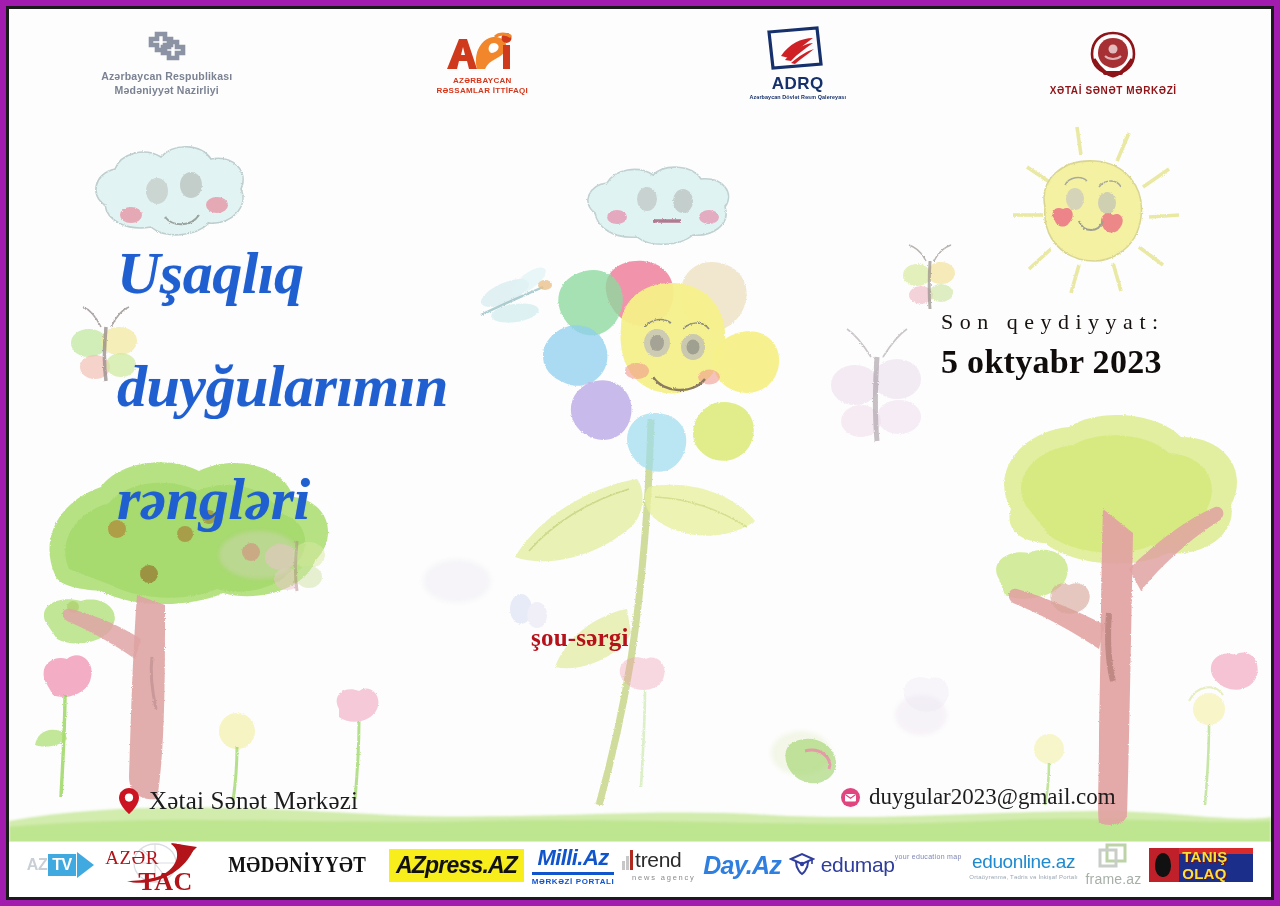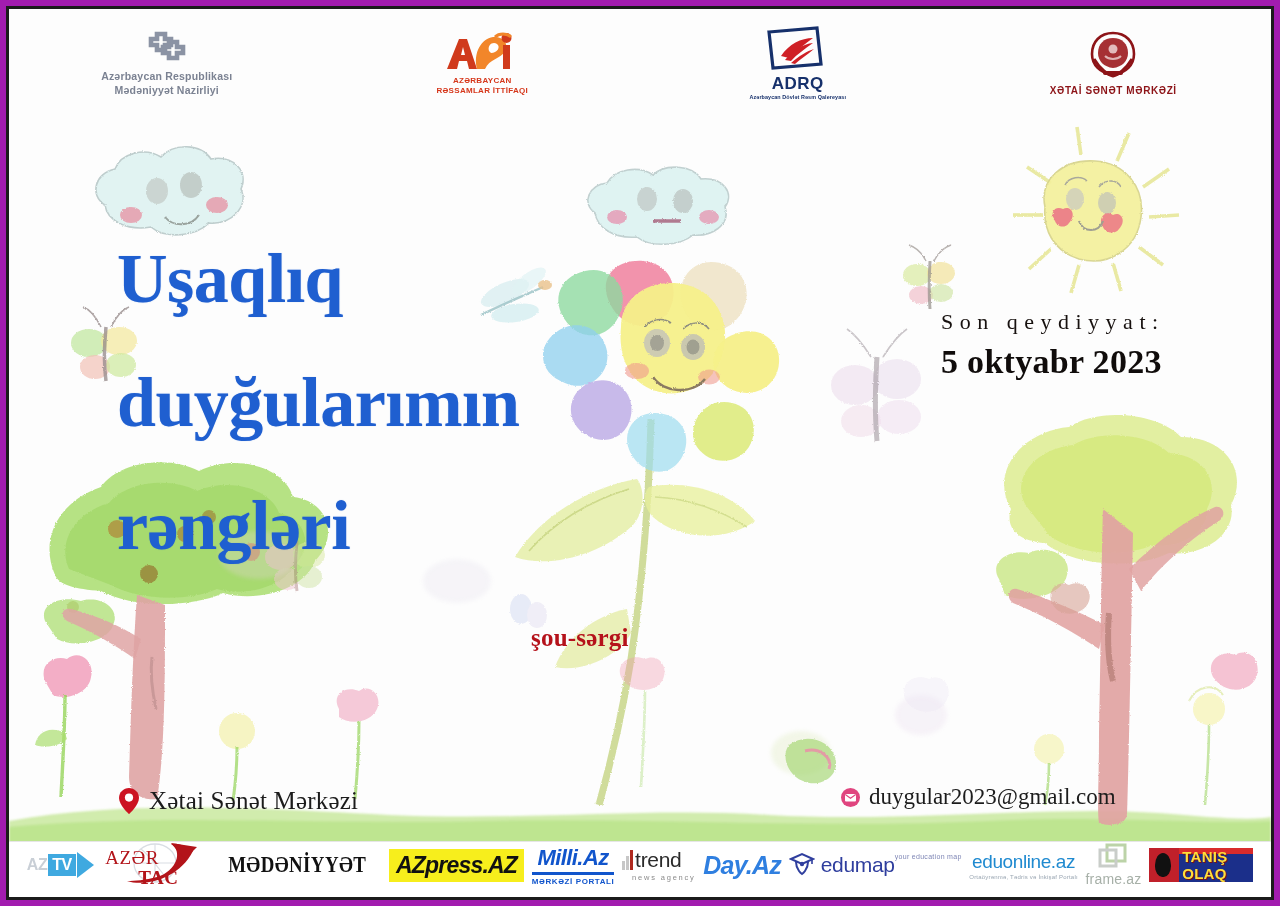--- a/index.html
+++ b/index.html
@@ -75,23 +75,24 @@
   
   .art{position:absolute;left:0;top:0;width:1262px;height:888px;z-index:5;pointer-events:none;}
   .art svg{position:absolute;left:0;top:0;}
 
   
   .headline{
     position:absolute;
     left:108px; top:232px;
     z-index:25;
     font-family:"Liberation Serif", serif;
+    font-style:italic;
     font-weight:700;
     color:#1f5fd0;
-    font-size:70px;
+    font-size:60px;
     line-height:1.08;
     letter-spacing:-.5px;
     text-shadow:0 0 1px rgba(31,95,208,.35);
   }
   .headline .l1{display:block;}
   .headline .l2{display:block;margin-top:48px;}
   .headline .l3{display:block;margin-top:48px;}
   .subtype{
     position:absolute;
     left:522px; top:615px;
@@ -180,21 +181,21 @@
     flex:0 0 auto;
   }
   
   .m-aztv{display:flex;align-items:center;gap:1px;}
   .m-aztv .az{font-size:16px;font-weight:700;color:#c9cfd6;letter-spacing:-.5px;}
   .m-aztv .tvbox{background:#3fa9e0;color:#fff;font-size:16px;font-weight:700;padding:2px 4px;letter-spacing:-.5px;}
   .m-aztv .tri{width:0;height:0;border-top:13px solid transparent;border-bottom:13px solid transparent;border-left:17px solid #3fa9e0;}
 
   .m-azertac{position:relative;width:104px;height:48px;}
   .m-azertac .azer{position:absolute;left:4px;top:6px;font-size:19px;font-weight:400;color:#b3141a;letter-spacing:.5px;font-family:"Liberation Serif",serif;}
-  .m-azertac .tac{position:absolute;left:37px;top:26px;font-size:19px;font-weight:700;color:#b3141a;letter-spacing:.5px;font-family:"Liberation Serif",serif;}
+  .m-azertac .tac{position:absolute;left:37px;top:26px;font-size:26px;font-weight:700;color:#b3141a;letter-spacing:.5px;font-family:"Liberation Serif",serif;}
   .m-azertac svg{position:absolute;left:0;top:0;}
 
   .m-medeniyyet{font-family:"Liberation Serif",serif;font-weight:700;font-size:23px;color:#111;letter-spacing:.5px;transform:scaleX(.82);}
 
   .m-azpress{background:#f7ee1c;padding:3px 7px;display:flex;align-items:center;}
   .m-azpress .t{font-size:23px;font-weight:700;color:#111;letter-spacing:-.8px;font-style:italic;}
 
   .m-milli{display:flex;flex-direction:column;align-items:center;}
   .m-milli .t{font-size:22px;font-weight:700;font-style:italic;color:#1155cc;letter-spacing:-.6px;}
   .m-milli .u{width:100%;height:3px;background:#1155cc;margin-top:1px;}

